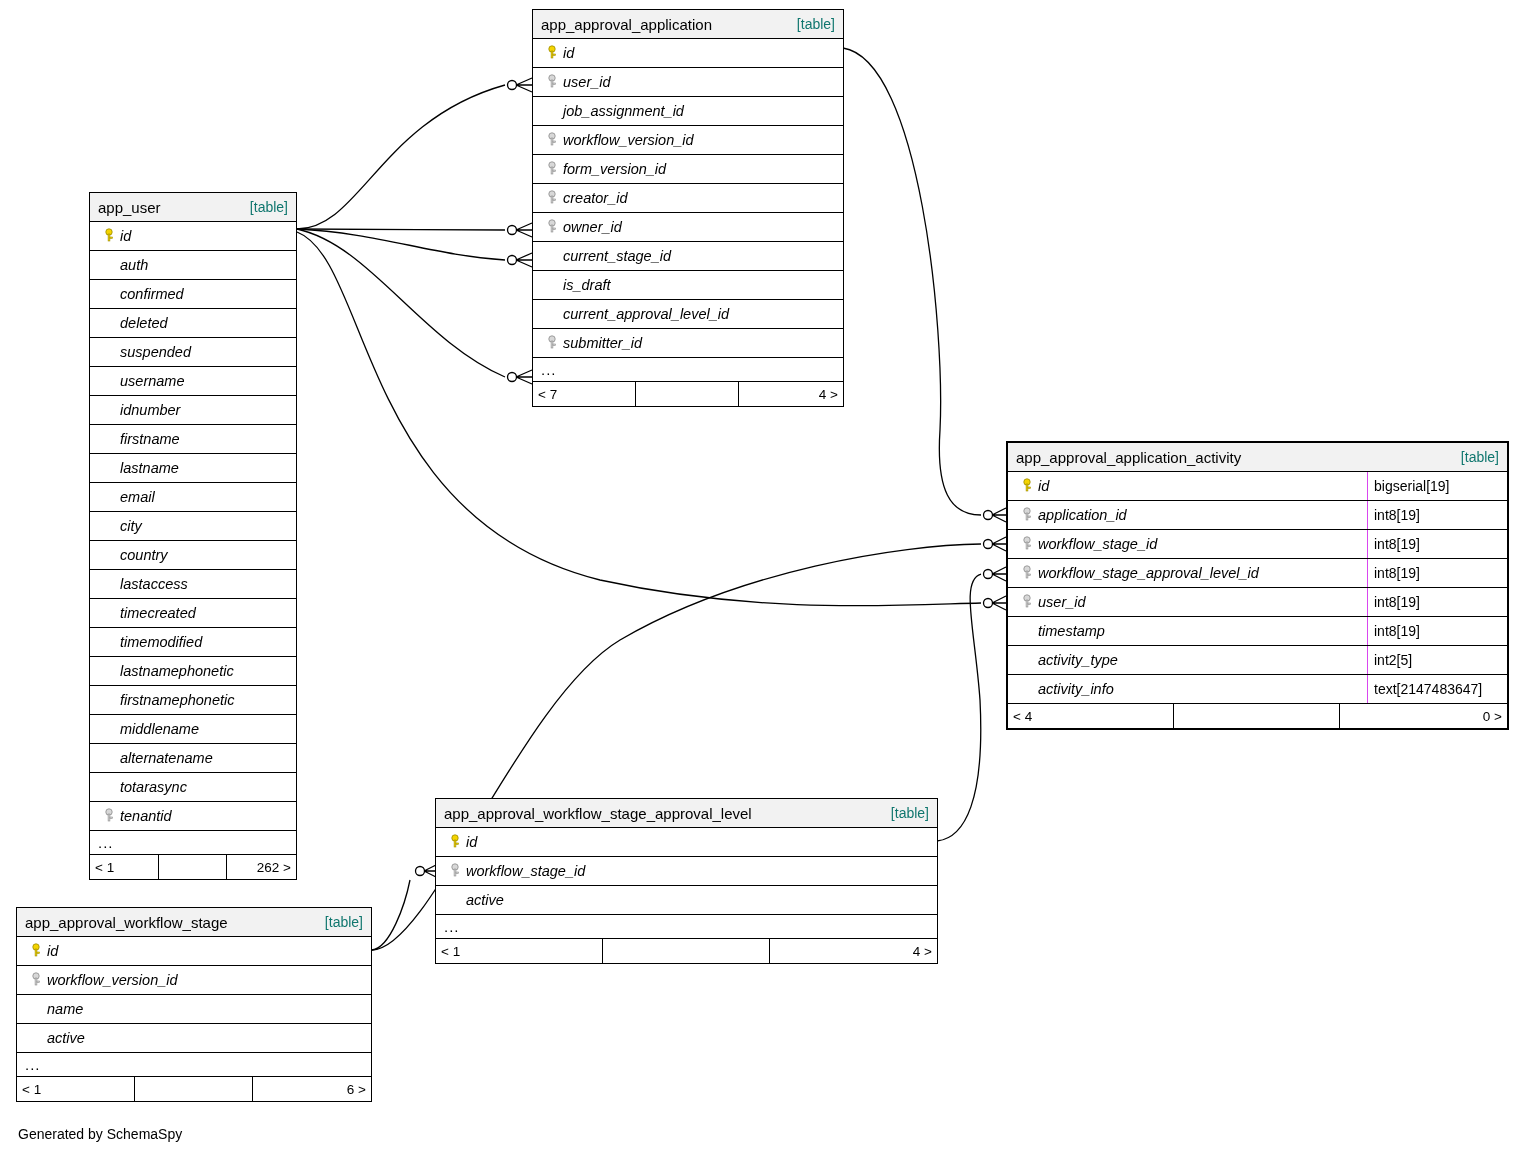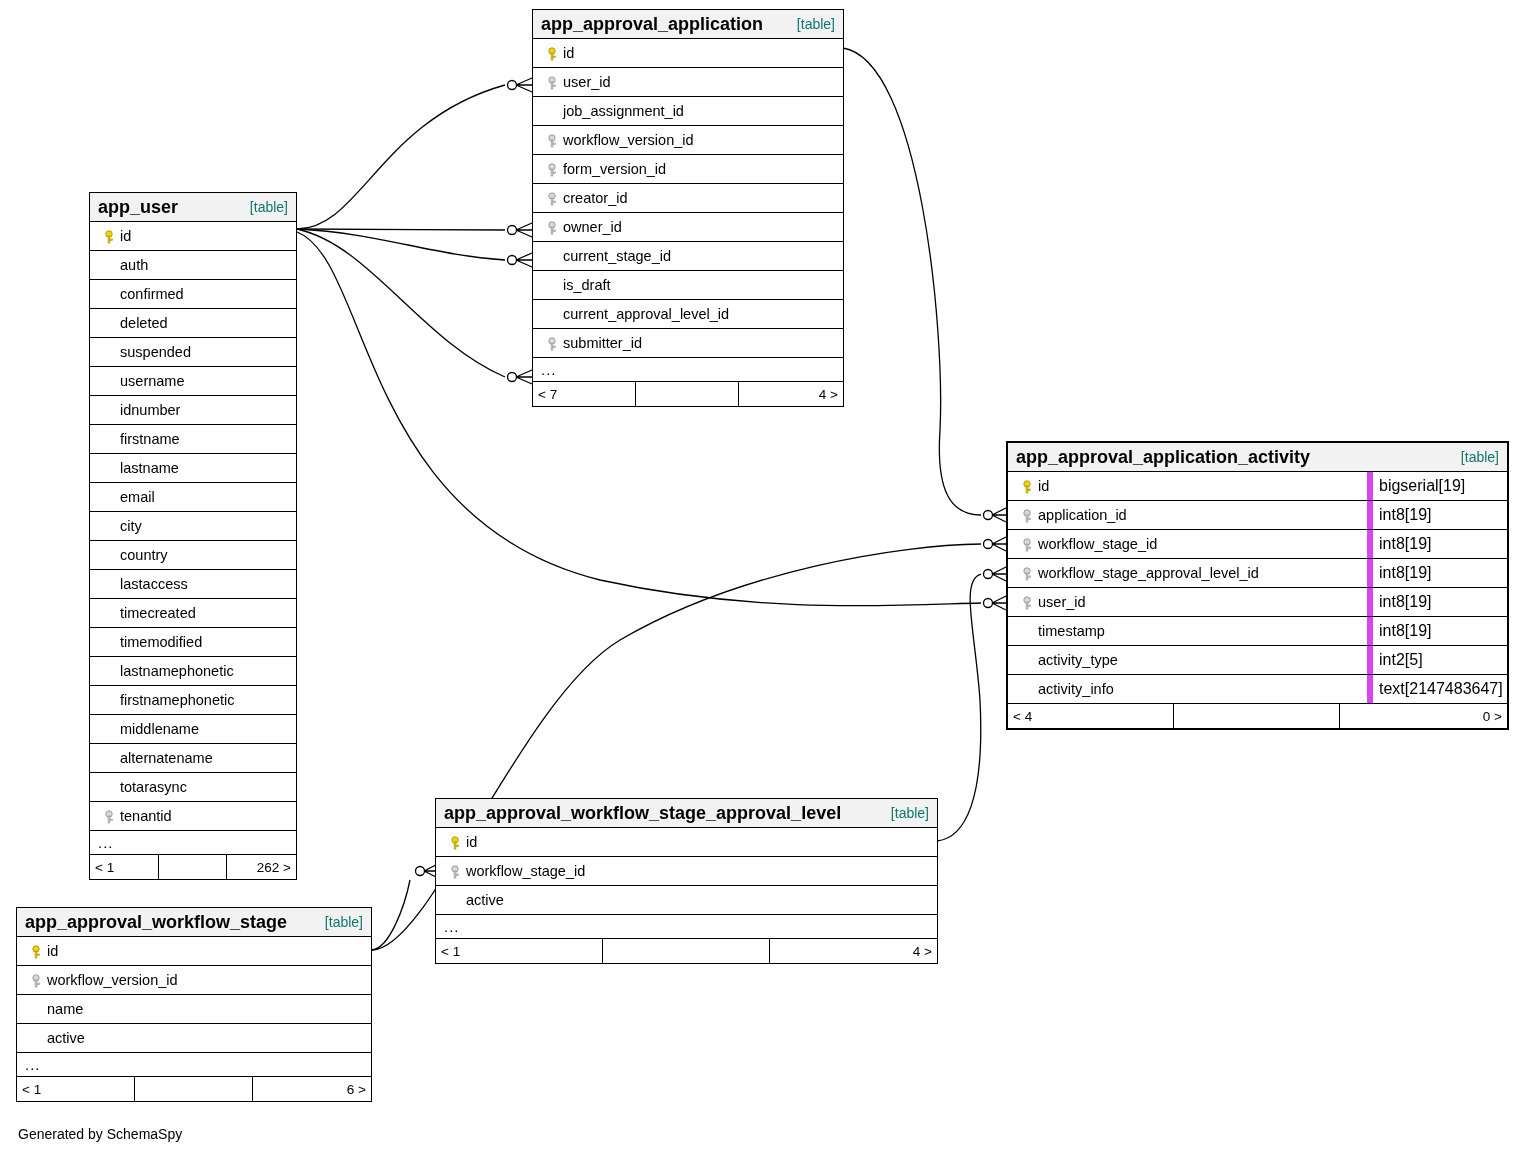--- a/index.html
+++ b/index.html
@@ -42,57 +42,58 @@
     display: flex;
     align-items: center;
     justify-content: space-between;
     background: #f2f2f2;
     border-bottom: 1px solid #000000;
     padding: 4px 8px;
     height: 29px;
     box-sizing: border-box;
   }
   .tbl-title {
-    font-weight: bold;
-    font-size: 18px;
+    font-weight: normal;
+    font-size: 15px;
     white-space: nowrap;
   }
   .tbl-tag {
     font-size: 14px;
     color: #0f766e;
     white-space: nowrap;
   }
   .tbl-row {
     display: flex;
     align-items: center;
     border-bottom: 1px solid #000000;
     height: 29px;
     box-sizing: border-box;
   }
   .tbl-row:last-child {
     border-bottom: none;
   }
   .col-name {
     display: flex;
-    align-items: flex-end;
+    align-items: flex-start;
     flex: 1 1 auto;
     padding-left: 8px;
     white-space: nowrap;
     overflow: hidden;
+    font-style: italic;
   }
   .col-type {
     flex: 0 0 auto;
-    border-left: 6px solid #d946ef;
+    border-left: 1px solid #d946ef;
     padding: 0 6px;
     height: 100%;
     display: flex;
     align-items: center;
     box-sizing: border-box;
     white-space: nowrap;
-    font-size: 16px;
+    font-size: 14px;
   }
   .key-slot {
     width: 22px;
     flex: 0 0 22px;
     display: inline-flex;
     align-items: center;
     justify-content: center;
   }
   .key-icon svg { display: block; }
   .ellipsis-row {

